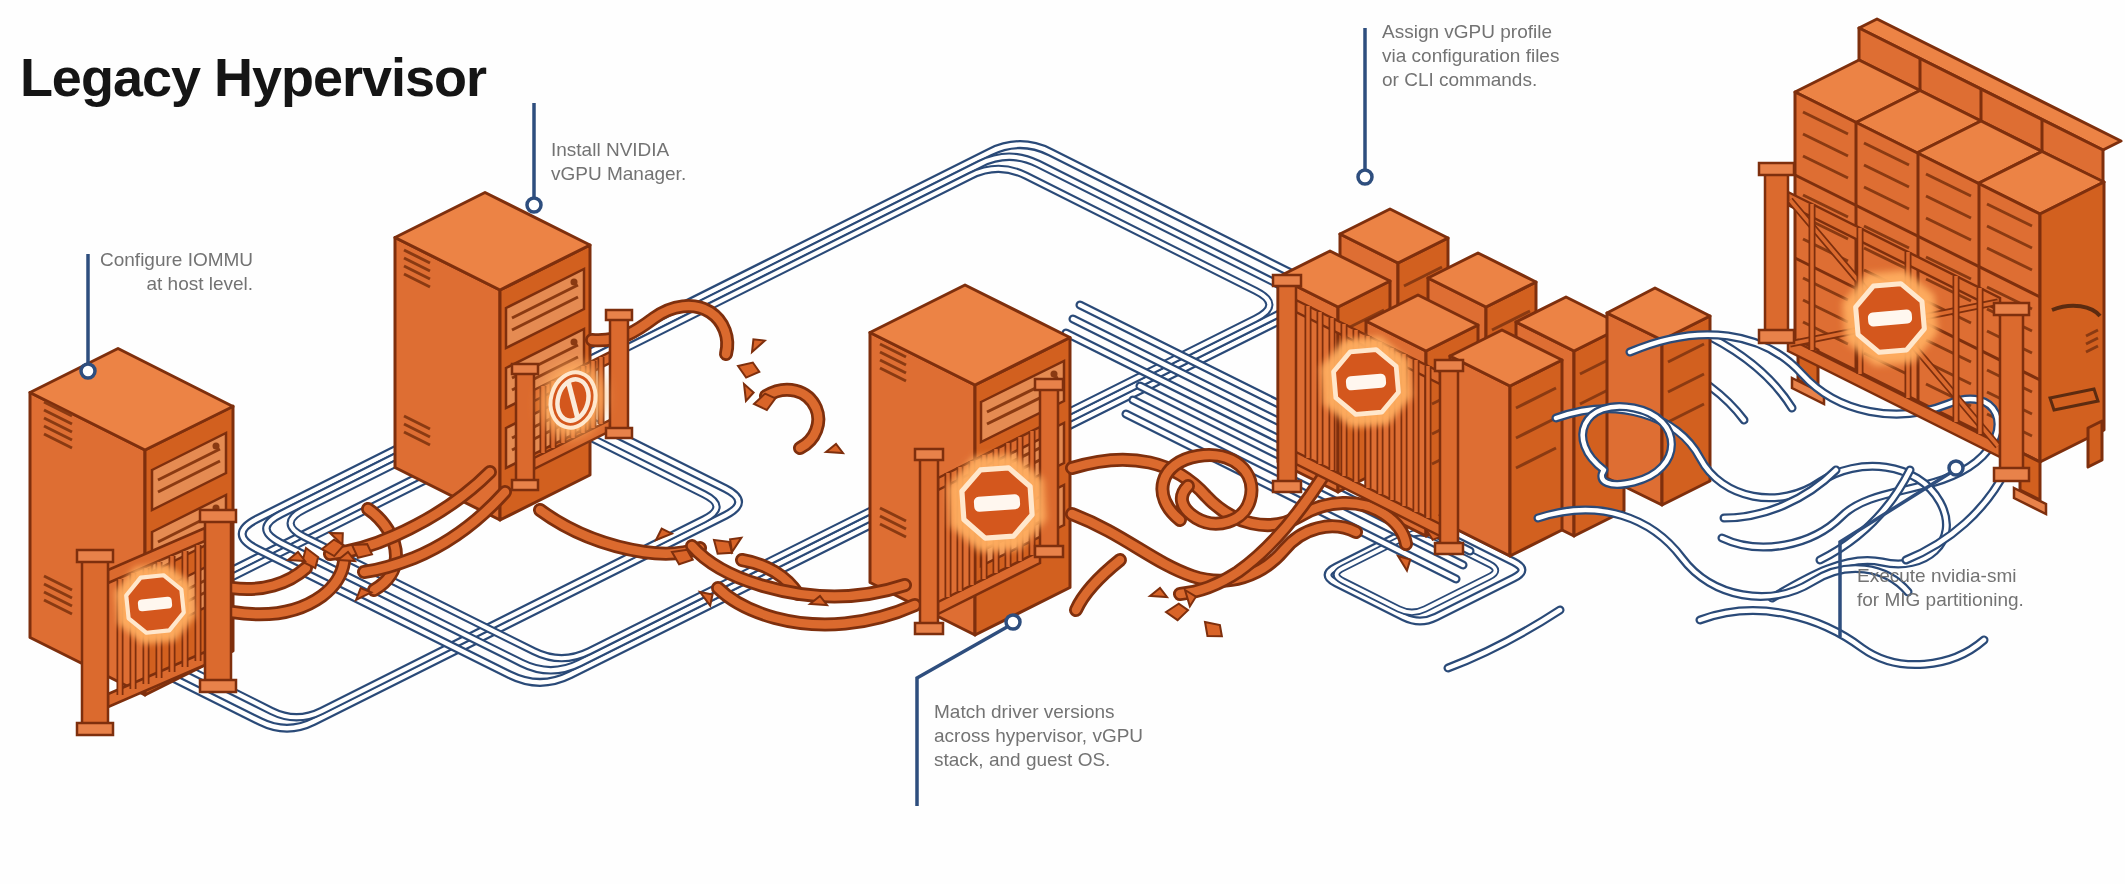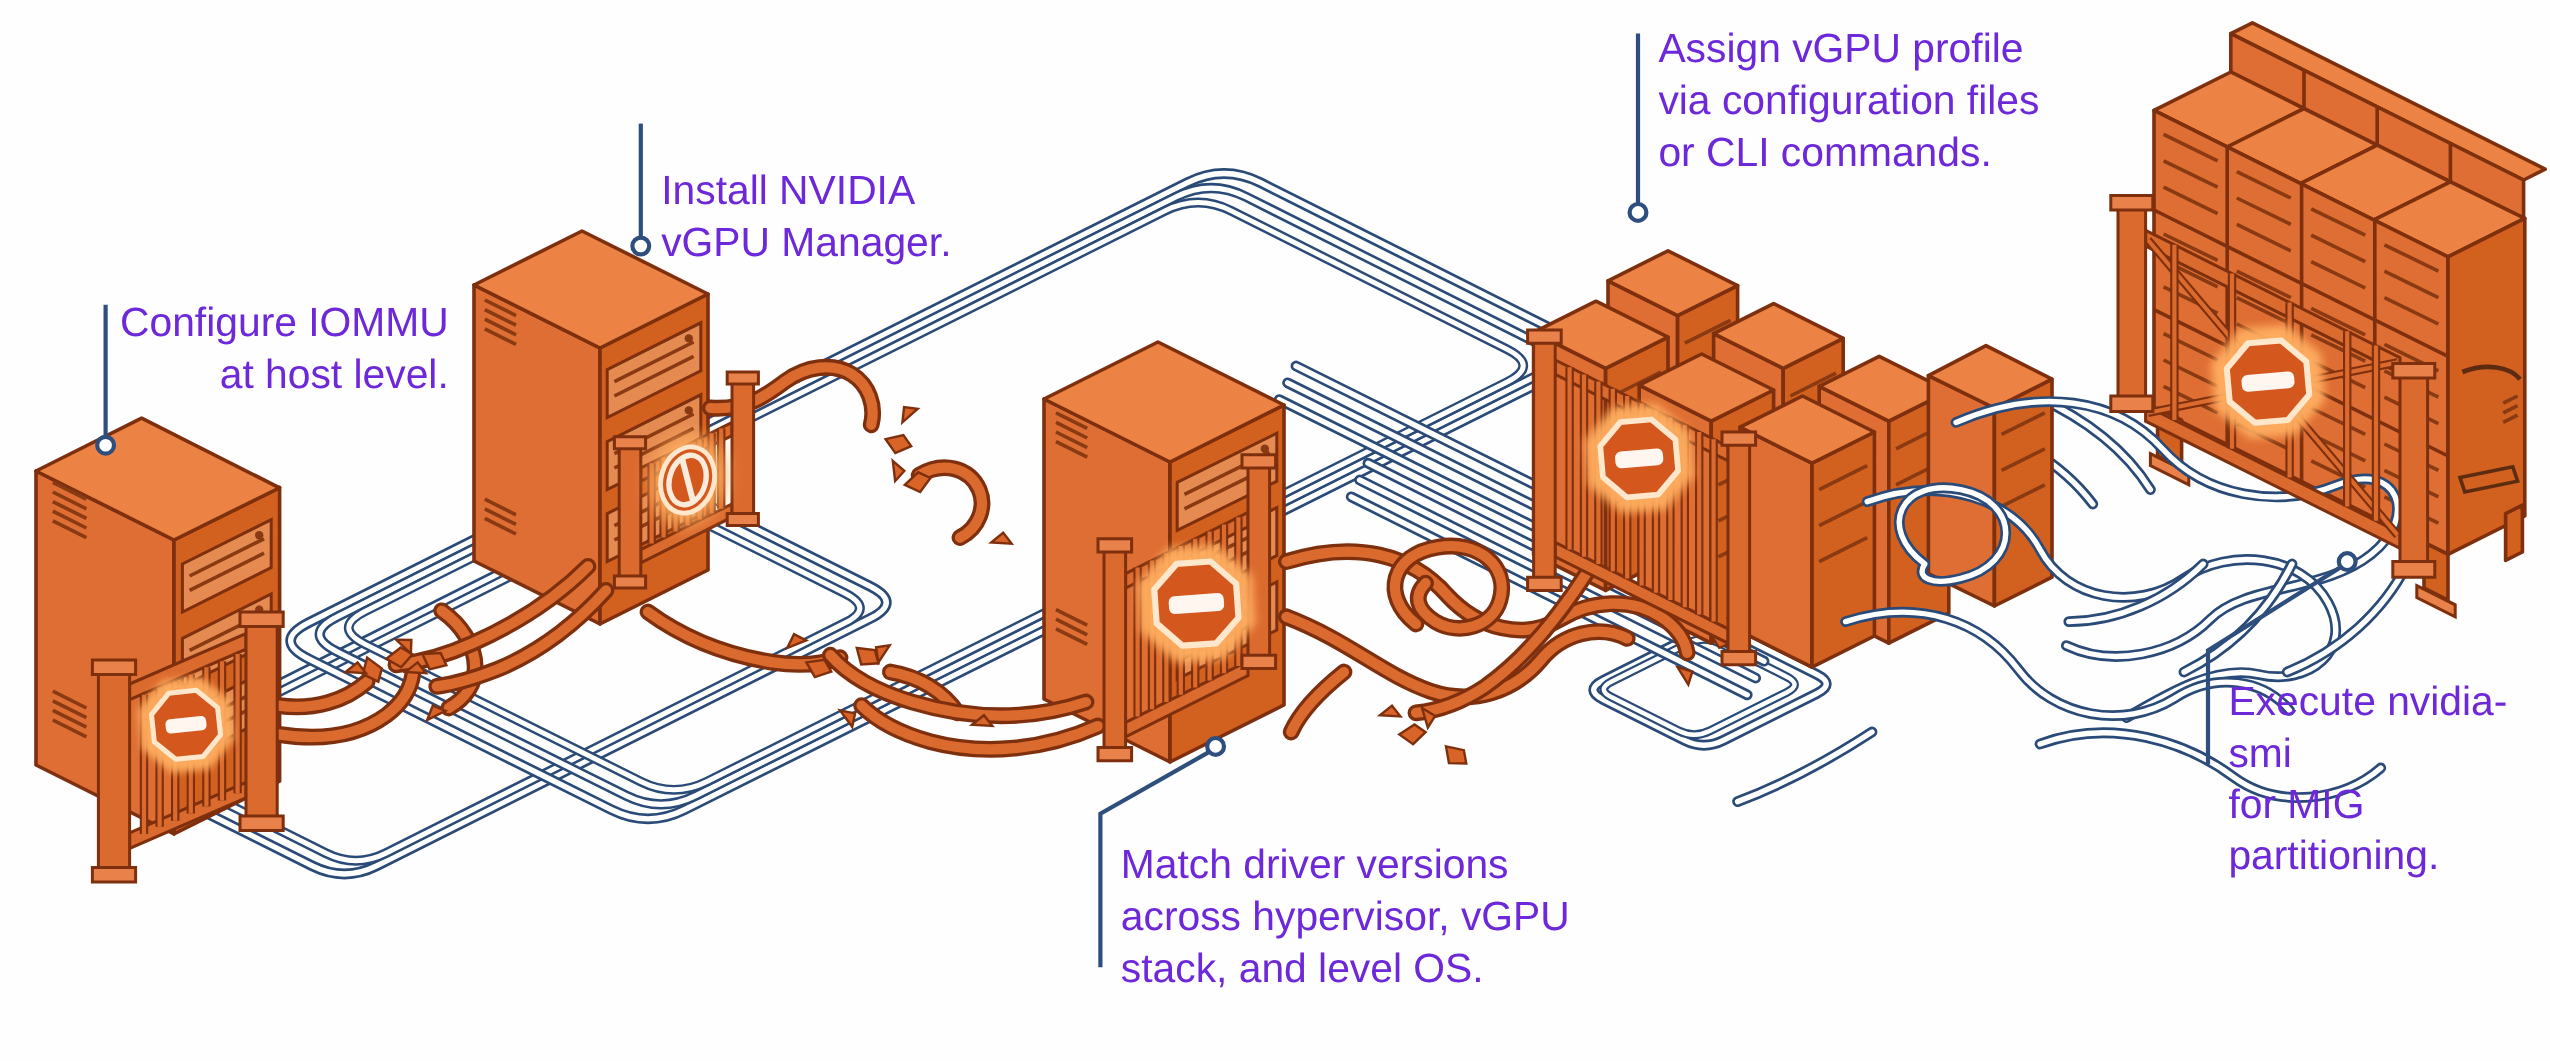--- a/index.html
+++ b/index.html
@@ -1,21 +1,21 @@
 <!DOCTYPE html>
 <html><head>
 <meta charset="utf-8">
 <style>
   html,body{margin:0;padding:0;background:#fff;}
   .stage{position:relative;width:2125px;height:884px;background:#FEFEFE;overflow:hidden;
          font-family:"Liberation Sans", sans-serif;}
   .stage svg{position:absolute;left:0;top:0;}
   .page-title{position:absolute;left:18px;top:46px;width:470px;text-align:center;
               font-size:54px;line-height:1.15;font-weight:bold;color:#151515;letter-spacing:-1px;}
-  .callout{position:absolute;font-size:34px;line-height:1.26;color:#6d28d9;white-space:pre-line;}
+  .callout{position:absolute;font-size:19px;line-height:1.26;color:#737373;white-space:pre-line;}
   
   .ft{fill:#EC8345;stroke:#7E2F0D;stroke-width:3;stroke-linejoin:round}
   .fl{fill:#DE6E33;stroke:#7E2F0D;stroke-width:3;stroke-linejoin:round}
   .fr{fill:#D2601F;stroke:#7E2F0D;stroke-width:3;stroke-linejoin:round}
   .tray{fill:#E58B52;stroke:#7E2F0D;stroke-width:2.5}
   .slat{stroke:#8A3A12;stroke-width:3;fill:none}
   .vent{stroke:#8A3A12;stroke-width:3;fill:none}
   .dot{fill:#8A3A12}
   .post{fill:#DB6A2E;stroke:#7E2F0D;stroke-width:2.5}
   .cap{fill:#E8824A;stroke:#7E2F0D;stroke-width:2.5}
@@ -417,29 +417,29 @@
         <circle class="leader-dot" cx="534" cy="205" r="7"></circle>
     <path class="leader" d="M917,806 L917,678 L1007,627"></path>
         <circle class="leader-dot" cx="1013" cy="622" r="7"></circle>
     <path class="leader" d="M1365,28 L1365,170"></path>
         <circle class="leader-dot" cx="1365" cy="177" r="7"></circle>
     <path class="leader" d="M1840,637 L1840,542 L1950,473"></path>
         <circle class="leader-dot" cx="1956" cy="468" r="7"></circle>
   </g>
 </svg>
 
-<div class="page-title"><br>
+<div class="page-title"><span>Legacy Hypervisor</span><br>
 </div>
 
 <div class="callout" style="left:100px;top:248px;text-align:right;">Configure IOMMU
 at host level.</div>
 <div class="callout" style="left:551px;top:92px;margin-top:46px;">Install NVIDIA
 vGPU Manager.</div>
 <div class="callout" style="left:934px;top:700px;">Match driver versions
 across hypervisor, vGPU
-stack, and level OS.</div>
+stack, and guest OS.</div>
 <div class="callout" style="left:1382px;top:20px;">Assign vGPU profile
 via configuration files
 or CLI commands.</div>
 <div class="callout" style="left:1857px;top:564px;">Execute nvidia-smi
 for MIG partitioning.</div>
 
 </div>
 
 </body></html>

